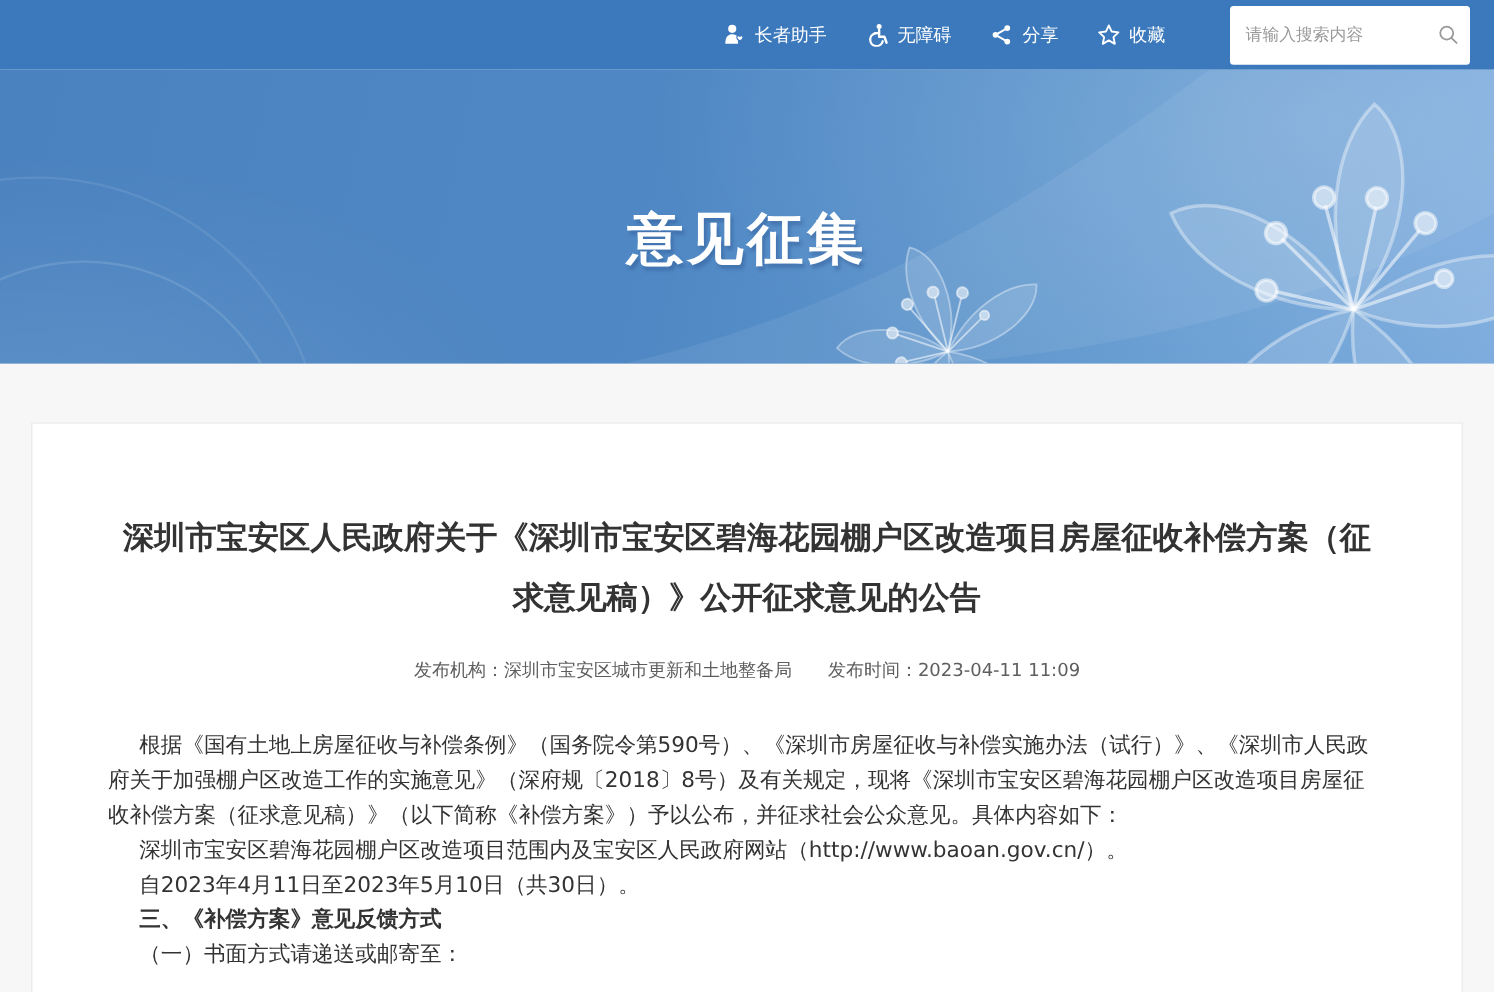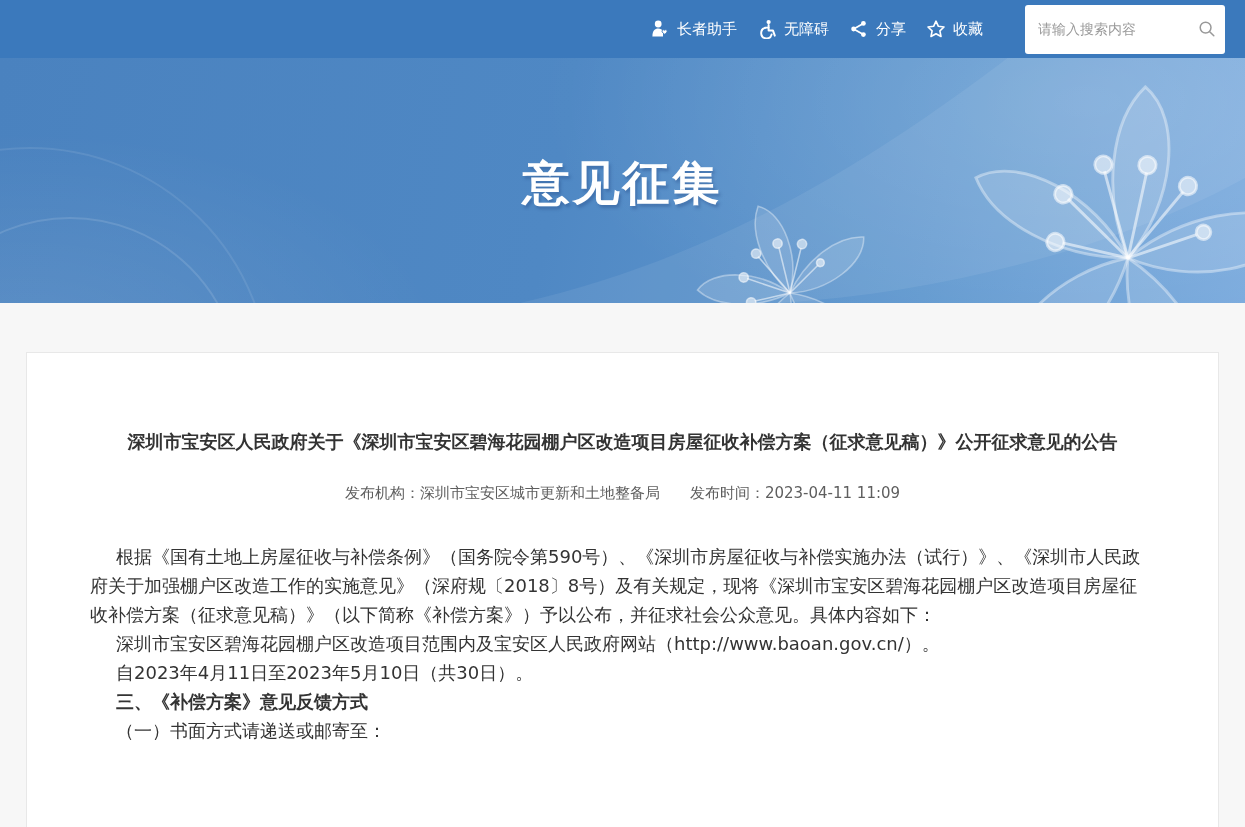--- a/index.html
+++ b/index.html
@@ -3,45 +3,45 @@
 <meta charset="utf-8">
 <style>
   html,body{margin:0;padding:0;background:#f7f7f7;font-family:"DejaVu Sans","Liberation Sans",sans-serif;}
   .viewport{position:relative;width:1245px;height:827px;overflow:hidden;background:#f7f7f7;}
 
   
   .topbar{position:relative;z-index:3;height:58px;background:#3b79bc;display:flex;align-items:center;padding:0 20px 0 24px;box-sizing:border-box;}
   .brand{display:flex;align-items:center;gap:9px;cursor:pointer;}
   .emblem{width:34px;height:34px;display:inline-flex;}
   .site-name{color:#fff;font-size:21px;font-weight:600;letter-spacing:1px;white-space:nowrap;}
-  .topnav{margin-left:auto;display:flex;align-items:center;gap:20px;}
+  .topnav{margin-left:auto;display:flex;align-items:center;gap:32px;}
   .nav-item{display:flex;align-items:center;gap:7px;color:#fff;font-size:15px;cursor:pointer;text-decoration:none;white-space:nowrap;}
   .nav-icon{display:inline-flex;width:20px;height:20px;}
   .searchbox{margin-left:22px;width:200px;height:49px;background:#fff;border-radius:3px;display:flex;align-items:center;padding:0 9px 0 11px;box-sizing:border-box;}
   .searchbox input{border:none;outline:none;flex:1;min-width:0;font-size:14px;color:#333;background:transparent;font-family:inherit;}
   .searchbox input::placeholder{color:#9a9a9a;}
   .search-icon{display:inline-flex;width:18px;height:18px;cursor:pointer;}
 
   
   .banner{position:relative;z-index:2;height:245px;overflow:hidden;
     background:
       radial-gradient(900px 420px at 88% 18%, rgba(255,255,255,0.14), rgba(255,255,255,0) 62%),
       radial-gradient(700px 360px at 2% 118%, rgba(255,255,255,0.10), rgba(255,255,255,0) 60%),
       linear-gradient(102deg,#4a82bf 0%,#4f88c4 45%,#639ad0 75%,#7aaadd 100%);}
   .banner-deco{position:absolute;inset:0;width:100%;height:100%;}
-  .banner-title{position:absolute;left:0;right:0;top:50%;transform:translateY(-46%);margin:0;
+  .banner-title{position:absolute;left:0;right:0;top:50%;transform:translateY(-46%);margin:16px;
     text-align:center;color:#fff;font-size:47px;font-weight:bold;letter-spacing:3px;
     text-shadow:2px 3px 3px rgba(35,70,130,0.35);}
 
   
   .page-body{position:relative;height:524px;background:#f7f7f7;overflow:hidden;}
   .card{position:absolute;left:26px;right:26px;top:49px;height:920px;background:#fff;
     border:1px solid #e8e8e8;box-sizing:border-box;padding:71px 63px 0 63px;}
   .article-title{margin:0 auto;max-width:1080px;text-align:center;color:#333;
-    font-size:18px;line-height:35px;font-weight:bold;}
+    font-size:26px;line-height:50px;font-weight:bold;}
   .article-meta{margin-top:24px;text-align:center;font-size:15px;line-height:21px;color:#5e5e5e;}
   .meta-item{white-space:nowrap;}
   .meta-item + .meta-item{margin-left:30px;}
   .article-body{margin-top:38px;font-size:18px;line-height:29px;color:#333;}
   .article-body p{margin:0;text-indent:26px;}
   .article-body p.heading{font-weight:bold;}
 </style>
 </head>
 <body>
 

